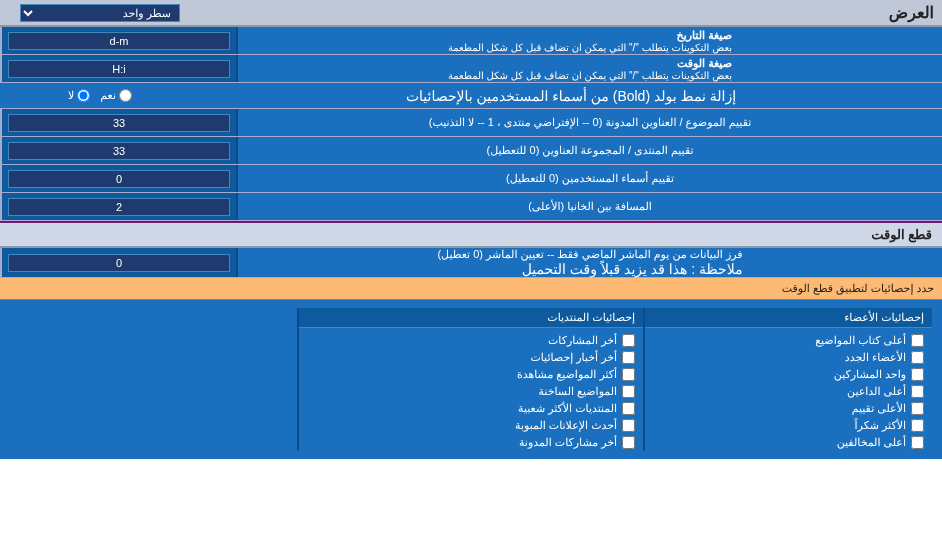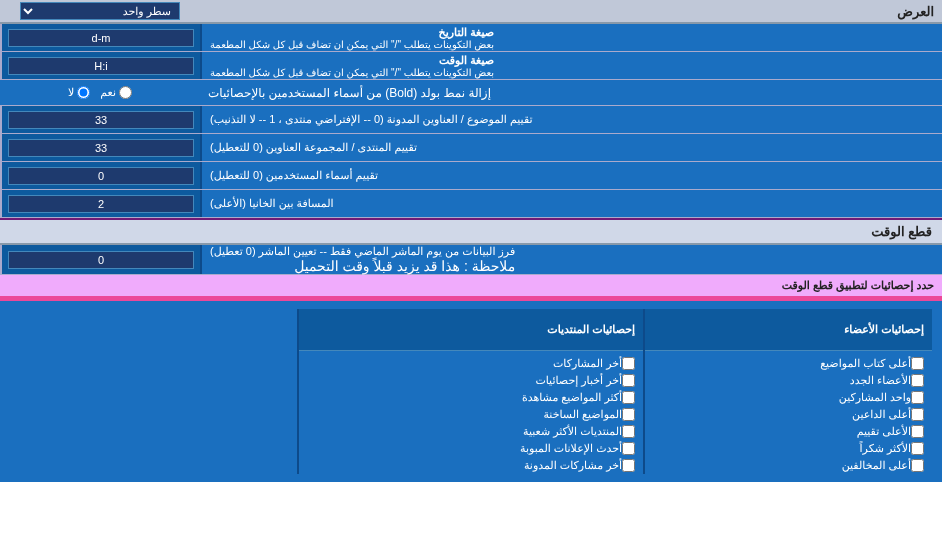--- a/index.html
+++ b/index.html
@@ -20,27 +20,27 @@
       border-bottom: 1px solid #aac;
       min-height: 28px;
     }
     .row-label {
       flex: 1;
       background: #1a6fbf;
       color: #fff;
       padding: 0 8px;
       display: flex;
       align-items: center;
-      justify-content: flex-end;
+      justify-content: center;
       text-align: right;
       font-size: 11px;
       border-left: 2px solid #0d4a8a;
     }
     .row-input {
-      width: 200px;
+      width: 236px;
       background: #0d5a9e;
       display: flex;
       align-items: center;
       justify-content: center;
       padding: 3px 6px;
       border-left: 2px solid #aac;
     }
     .row-input input[type="text"] {
       width: 100%;
       background: #1e3a6e;
@@ -61,21 +61,21 @@
       align-items: center;
       background: #c0c8d8;
       border-bottom: 2px solid #8899aa;
       min-height: 24px;
     }
     .header-label {
       flex: 1;
       color: #222;
       padding: 3px 8px;
       text-align: right;
-      font-size: 13px;
+      font-size: 16px;
       font-weight: bold;
     }
     .header-input {
       width: 200px;
       display: flex;
       align-items: center;
       justify-content: center;
       padding: 2px 6px;
     }
     .select-box {
@@ -93,22 +93,22 @@
       display: flex;
       align-items: center;
       background: #1a6fbf;
       border-bottom: 1px solid #aac;
       min-height: 26px;
     }
     .radio-label {
       flex: 1;
       color: #fff;
       padding: 4px 8px;
-      text-align: left;
-      font-size: 12px;
+      text-align: center;
+      font-size: 14px;
     }
     .radio-options {
       width: 200px;
       display: flex;
       align-items: center;
       justify-content: center;
       gap: 10px;
       padding: 2px 6px;
     }
     .radio-options label {
@@ -142,50 +142,50 @@
     }
     .stats-col {
       flex: 1;
     }
     .stats-col + .stats-col {
       border-right: 2px solid #0d4a8a;
     }
     .stats-header {
       background: #0d5a9e;
       color: #fff;
-      font-weight: bold;
-      font-size: 11px;
-      padding: 14px 8px;
+      font-weight: normal;
+      font-size: 11px;
+      padding: 3px 8px;
       text-align: right;
       border-bottom: 1px solid #4488bb;
       margin-bottom: 4px;
     }
     .stats-item {
       display: flex;
+      gap: 5px;
       padding: 2px 8px;
       color: #fff;
       font-size: 11px;
       direction: rtl;
     }
     .stats-item input[type="checkbox"] {
       margin: 0;
     }
     .stats-col-mid {
       flex: 1.2;
     }
 
     
     .limit-row {
-      background: #f0abfc;
+      background: #fdba74;
       padding: 4px 8px;
       text-align: right;
       font-size: 11px;
       color: #222;
-      border-bottom: 5px solid #ec4899;
-      font-weight: bold;
+      border-bottom: 1px solid #ec4899;
     }
   </style>
 </head>
 <body>
 
 <div class="main-container">
 
   <div class="header-row">
     <div class="header-label">العرض</div>
     <div class="header-input">

